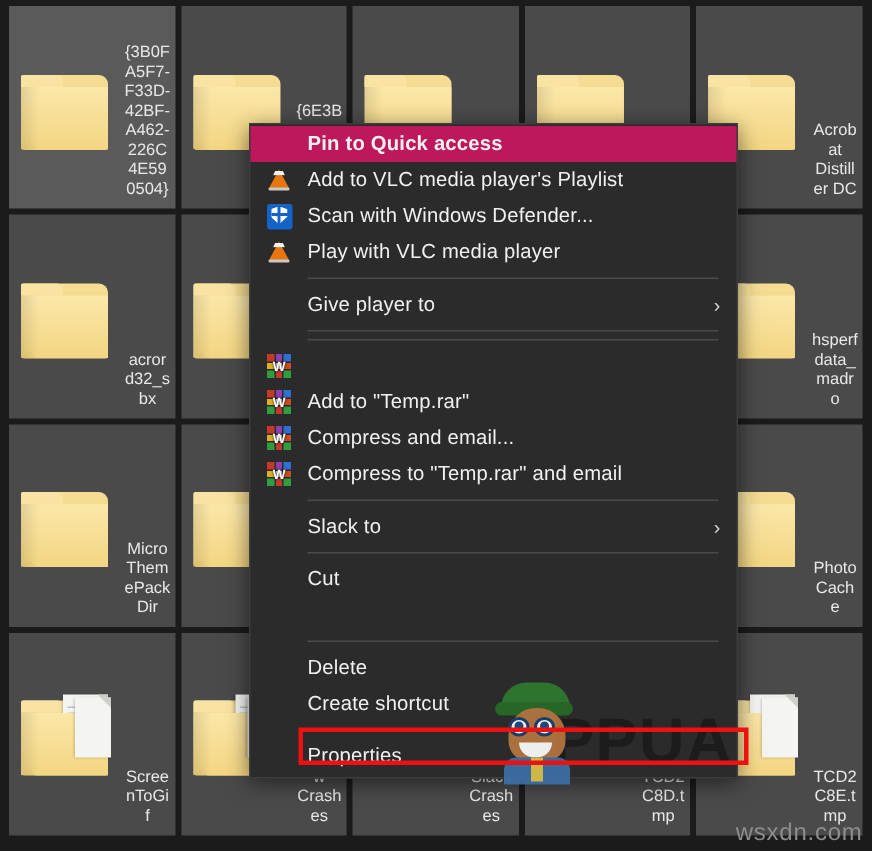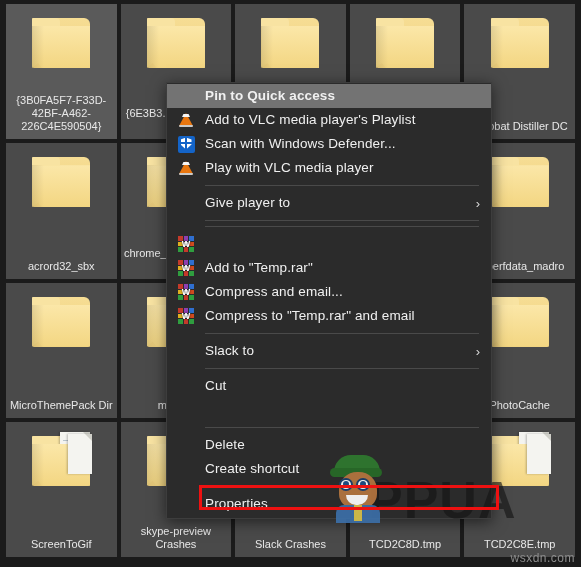--- a/index.html
+++ b/index.html
@@ -30,21 +30,21 @@
     grid-template-columns: repeat(5, 1fr);
     grid-template-rows: repeat(4, 1fr);
     gap: 4px;
     padding: 4px 6px 10px 6px;
   }
 
   .tile {
     position: relative;
     background: #4a4a4a;
     display: flex;
-    flex-direction: column;
+    flex-direction: row;
     align-items: center;
     justify-content: flex-start;
     padding-top: 8px;
     overflow: hidden;
   }
   .tile.selected { background: #5a5a5a; }
 
   .tile-icon {
     width: 74px;
     height: 62px;
@@ -161,21 +161,21 @@
   }
 
   .menu-item {
     position: relative;
     height: 24px;
     display: flex;
     align-items: center;
     padding-left: 0;
     white-space: nowrap;
   }
-  .menu-item.hover { background: #737373; }
+  .menu-item.hover { background: #be185d; }
 
   .mi-icon {
     width: 38px;
     min-width: 38px;
     height: 24px;
     display: flex;
     align-items: center;
     justify-content: center;
   }
   .mi-label {
@@ -317,33 +317,33 @@
     left: 330px;
     top: 455px;
     z-index: 55;
     pointer-events: none;
     opacity: 0.92;
   }
   #wm-text {
     position: absolute;
     left: 368px;
     top: 470px;
-    font-size: 52px;
+    font-size: 42px;
     font-weight: bold;
     color: rgba(20,20,20,0.62);
     letter-spacing: 1px;
     z-index: 54;
     pointer-events: none;
     font-family: "Liberation Sans", sans-serif;
   }
   #wm-site {
     position: absolute;
     right: 6px;
     bottom: 2px;
-    font-size: 12px;
+    font-size: 16px;
     color: #8d8d8d;
     z-index: 56;
     letter-spacing: 0.5px;
   }
 
   
   .mascot { position: relative; width: 60px; height: 66px; }
   .m-hat {
     position: absolute; left: 4px; top: 0;
     width: 46px; height: 20px;

